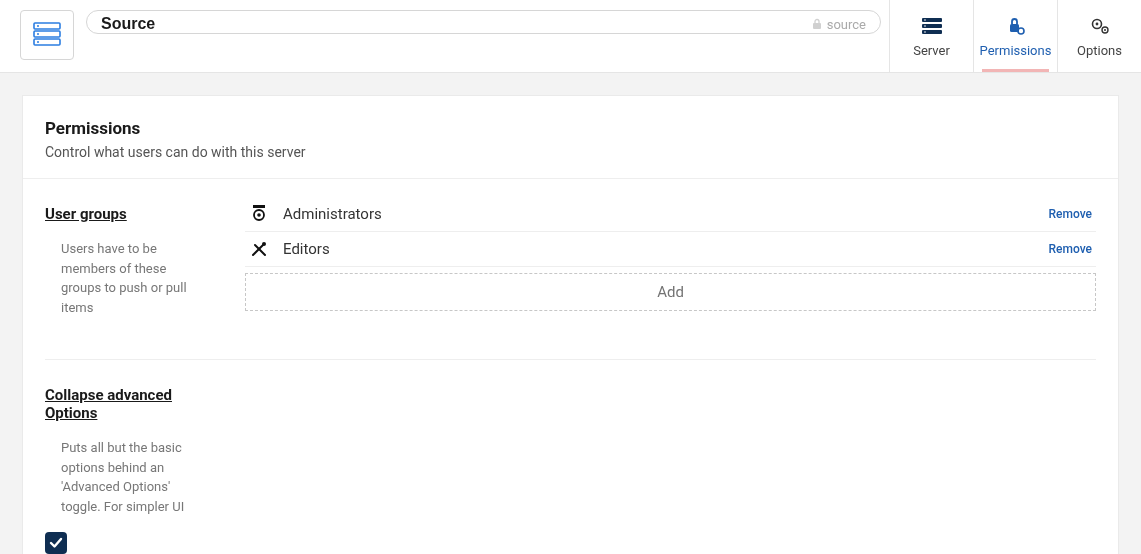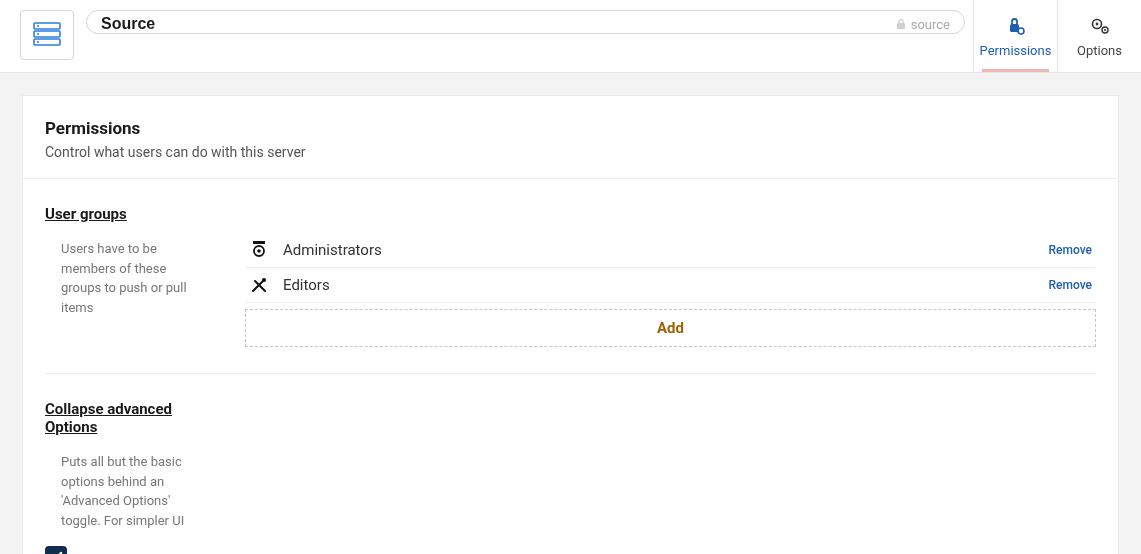--- a/index.html
+++ b/index.html
@@ -158,21 +158,21 @@
   }
   .section-right {
     flex: 1;
   }
   .group-row {
     display: flex;
     align-items: center;
     padding: 8px 4px;
     border-bottom: 1px solid #eee;
   }
-  .group-row:first-child { padding-top: 0; margin-top: 36px; }
+  .group-row:first-child { padding-top: 0; }
   .group-icon {
     width: 20px;
     display: flex;
     justify-content: center;
     margin-right: 14px;
   }
   .group-name {
     flex: 1;
     font-size: 15px;
     color: #333;
@@ -182,22 +182,22 @@
     font-size: 12px;
     cursor: pointer;
     font-weight: 500;
   }
   .add-button {
     margin-top: 6px;
     border: 1px dashed #c7c7c7;
     text-align: center;
     padding: 9px;
     font-size: 15px;
-    font-weight: 700;
-    color: #a16207;
+    font-weight: 400;
+    color: #737373;
     cursor: pointer;
     background: #fff;
   }
   .checkbox {
     width: 22px;
     height: 22px;
     background: #0f2e52;
     border-radius: 4px;
     display: flex;
     align-items: center;
@@ -228,20 +228,33 @@
           <svg width="10" height="12" viewBox="0 0 10 12">
             <rect x="1" y="5" width="8" height="6" rx="1" fill="#aaa"></rect>
             <path d="M3 5 V3.5 a2 2 0 0 1 4 0 V5" fill="none" stroke="#aaa" stroke-width="1.3"></path>
           </svg>
           <span>source</span>
         </span>
       </div>
     </div>
   </div>
   <div class="tabs">
+    <div class="tab">
+      <div class="tab-icon">
+        <svg width="22" height="18" viewBox="0 0 22 18">
+          <rect x="1" y="1" width="20" height="4" rx="1" fill="#0f2e52"></rect>
+          <rect x="1" y="7" width="20" height="4" rx="1" fill="#0f2e52"></rect>
+          <rect x="1" y="13" width="20" height="4" rx="1" fill="#0f2e52"></rect>
+          <circle cx="4" cy="3" r="0.8" fill="#fff"></circle>
+          <circle cx="4" cy="9" r="0.8" fill="#fff"></circle>
+          <circle cx="4" cy="15" r="0.8" fill="#fff"></circle>
+        </svg>
+      </div>
+      <span>Server</span>
+    </div>
     <div class="tab active">
       <div class="tab-icon">
         <svg width="20" height="20" viewBox="0 0 20 20">
           <rect x="4" y="8" width="9" height="8" rx="1.5" fill="#1f5fb0"></rect>
           <path d="M6 8 V5.5 a2.5 2.5 0 0 1 5 0 V8" fill="none" stroke="#1f5fb0" stroke-width="1.8"></path>
           <circle cx="15" cy="15" r="3" fill="none" stroke="#1f5fb0" stroke-width="1.6"></circle>
         </svg>
       </div>
       <span>Permissions</span>
     </div>

